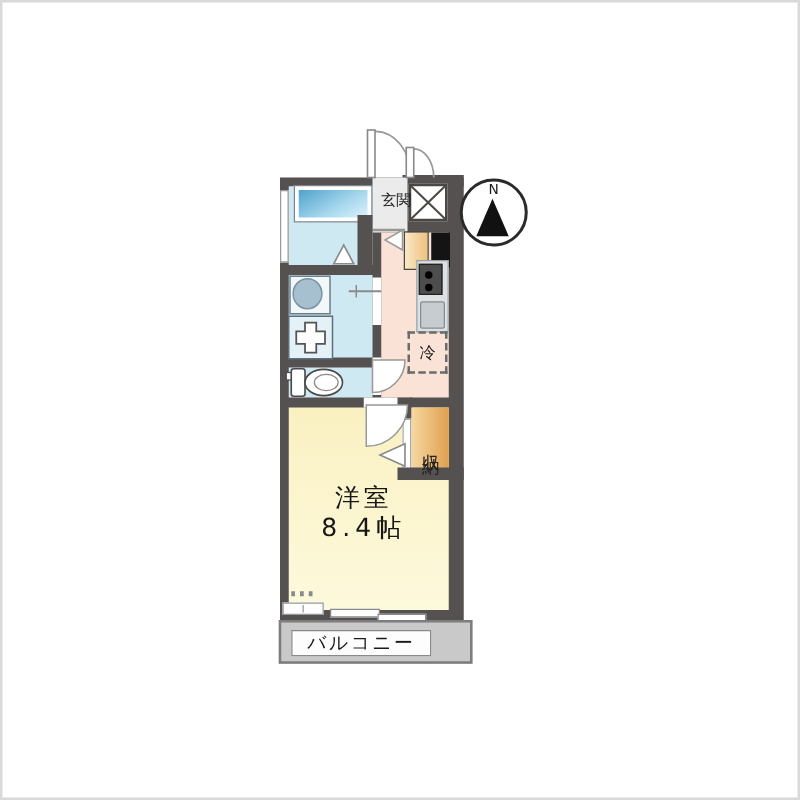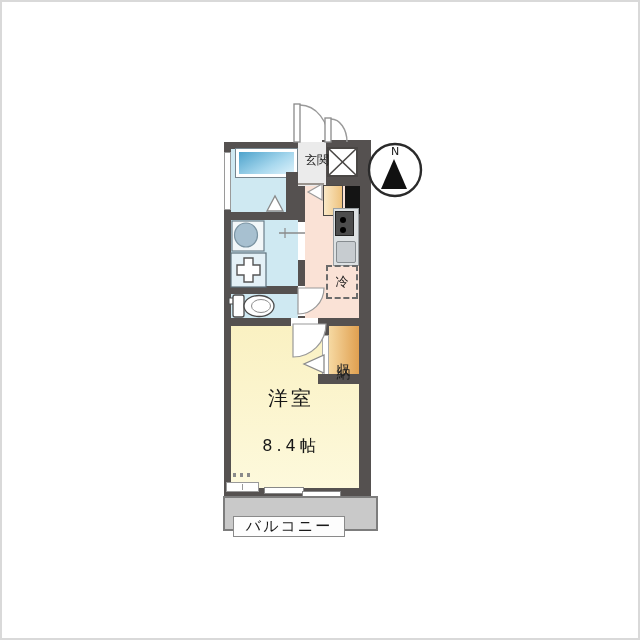--- a/index.html
+++ b/index.html
@@ -66,21 +66,21 @@
   <div class="abs" style="left:224px;top:480px;width:33px;height:10px;background:#fff;border:1px solid #999;">
     <div class="abs" style="left:15px;top:1px;width:1px;height:6px;background:#999;"></div>
   </div>
   <div class="abs" style="left:231px;top:471px;width:3px;height:4px;background:#8a8a8a;"></div>
   <div class="abs" style="left:238px;top:471px;width:3px;height:4px;background:#8a8a8a;"></div>
   <div class="abs" style="left:245px;top:471px;width:3px;height:4px;background:#8a8a8a;"></div>
   <div class="abs" style="left:262px;top:485px;width:40px;height:7px;background:#fff;border:1px solid #888;"></div>
   <div class="abs" style="left:300px;top:489px;width:39px;height:7px;background:#fff;border:1px solid #888;"></div>
 
   <div class="abs" style="left:221px;top:494px;width:155px;height:35px;background:#c9c9c9;border:2px solid #7d7d7d;">
-    <div class="abs" style="left:8px;top:18px;width:112px;height:21px;background:#fdfdfd;border:1.5px solid #8a8a8a;display:flex;align-items:center;justify-content:center;">
+    <div class="abs" style="left:8px;top:6px;width:112px;height:21px;background:#fdfdfd;border:1.5px solid #8a8a8a;display:flex;align-items:center;justify-content:center;">
       <span class="lbl" style="font-size:15px;letter-spacing:2px;">バルコニー</span>
     </div>
   </div>
 
   <svg class="overlay" width="640" height="640" viewBox="0 0 640 640">
 
     <g stroke="#4a4745" stroke-width="1.6">
       <line x1="326" y1="146" x2="355" y2="174"></line>
       <line x1="355" y1="146" x2="326" y2="174"></line>
     </g>
@@ -127,18 +127,18 @@
     <g>
       <circle cx="393" cy="168" r="26" fill="#fff" stroke="#2a2a2a" stroke-width="2.4"></circle>
       <polygon points="392,157 379,187 405,187" fill="#111"></polygon>
     </g>
   </svg>
 
   <div class="abs lbl" style="left:293px;top:150px;width:34px;text-align:right;font-size:12px;">玄関</div>
 
   <div class="abs" style="left:229px;top:384px;width:120px;text-align:center;line-height:1.2;color:#161616;">
     <div style="font-size:20px;letter-spacing:3px;">洋室</div>
-    <div style="font-size:16px;letter-spacing:4px;margin-top:26px;">8.4帖</div>
+    <div style="font-size:20px;letter-spacing:4px;">8.4帖</div>
   </div>
 
   <div class="abs lbl" style="left:385px;top:143px;width:16px;text-align:center;font-size:11px;color:#1a1a1a;">N</div>
 
 </div>
 
 </body></html>

